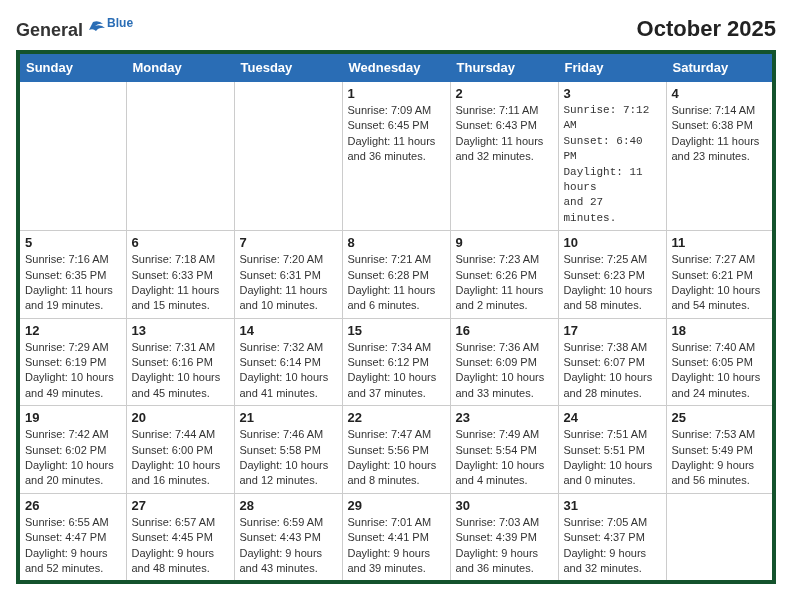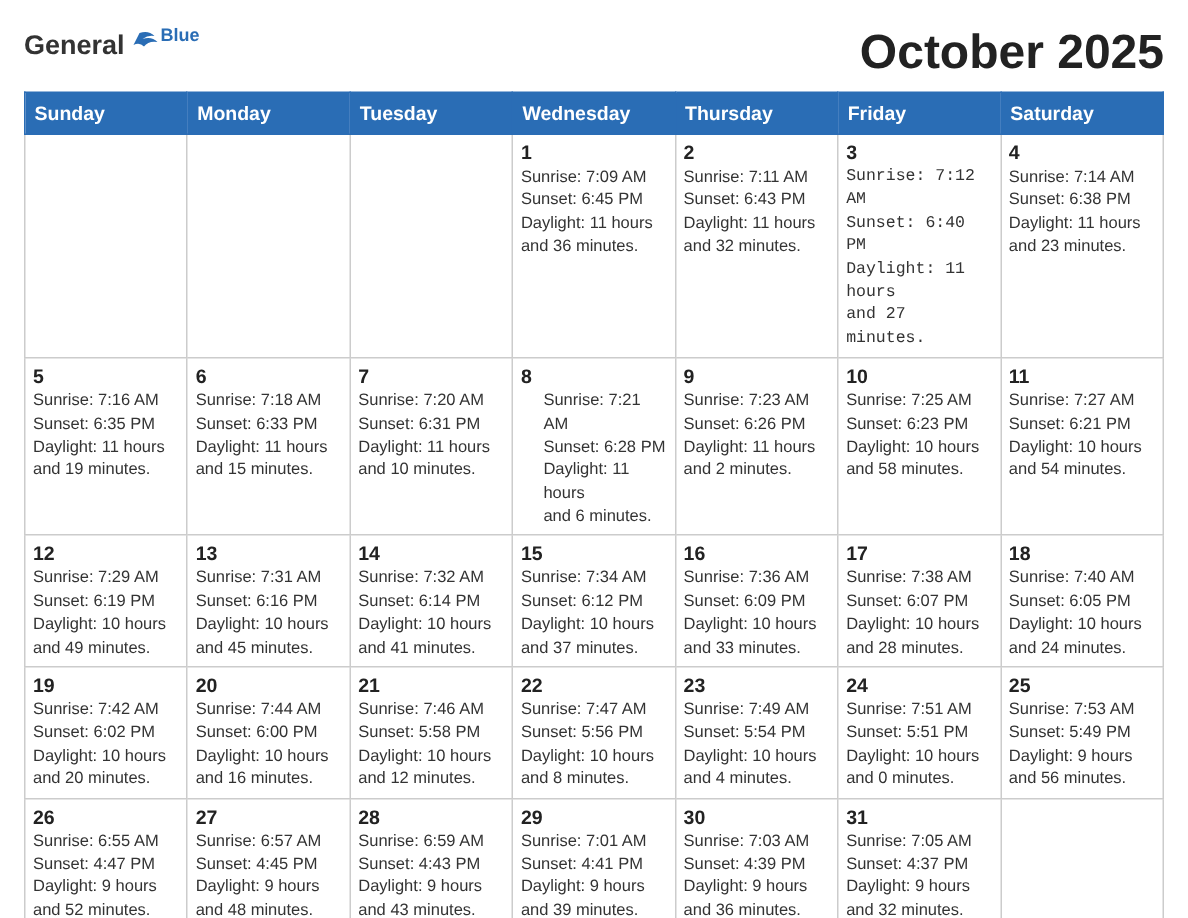--- a/index.html
+++ b/index.html
@@ -22,33 +22,33 @@
       margin-top: 4px;
     }
     .logo-row {
       display: flex;
       align-items: center;
     }
     .title-area {
       text-align: right;
     }
     .title-area h1 {
-      font-size: 32px;
+      font-size: 22px;
       font-weight: bold;
       color: #222;
     }
     .title-area h2 {
       font-size: 16px;
       color: #444;
       font-weight: normal;
     }
     .calendar {
       width: 100%;
       border-collapse: collapse;
-      border: 1px solid #14532d;
+      border: 4px solid #14532d;
     }
     .calendar th {
       background: #2a6db5;
       color: #fff;
       font-size: 13px;
       font-weight: bold;
       padding: 6px 6px;
       border: 1px solid #2a6db5;
       text-align: left;
     }
@@ -164,21 +164,21 @@
         </td>
         <td>
           <div class="day-num">7</div>
           <div class="day-detail" style="white-space: pre-line;">Sunrise: 7:20 AM
 Sunset: 6:31 PM
 Daylight: 11 hours
 and 10 minutes.</div>
         </td>
         <td>
           <div class="day-num">8</div>
-          <div class="day-detail" style="white-space: pre-line; margin-left: 15px;">Sunrise: 7:21 AM
+          <div class="day-detail" style="white-space: pre-line;">Sunrise: 7:21 AM
 Sunset: 6:28 PM
 Daylight: 11 hours
 and 6 minutes.</div>
         </td>
         <td>
           <div class="day-num">9</div>
           <div class="day-detail" style="white-space: pre-line;">Sunrise: 7:23 AM
 Sunset: 6:26 PM
 Daylight: 11 hours
 and 2 minutes.</div>

